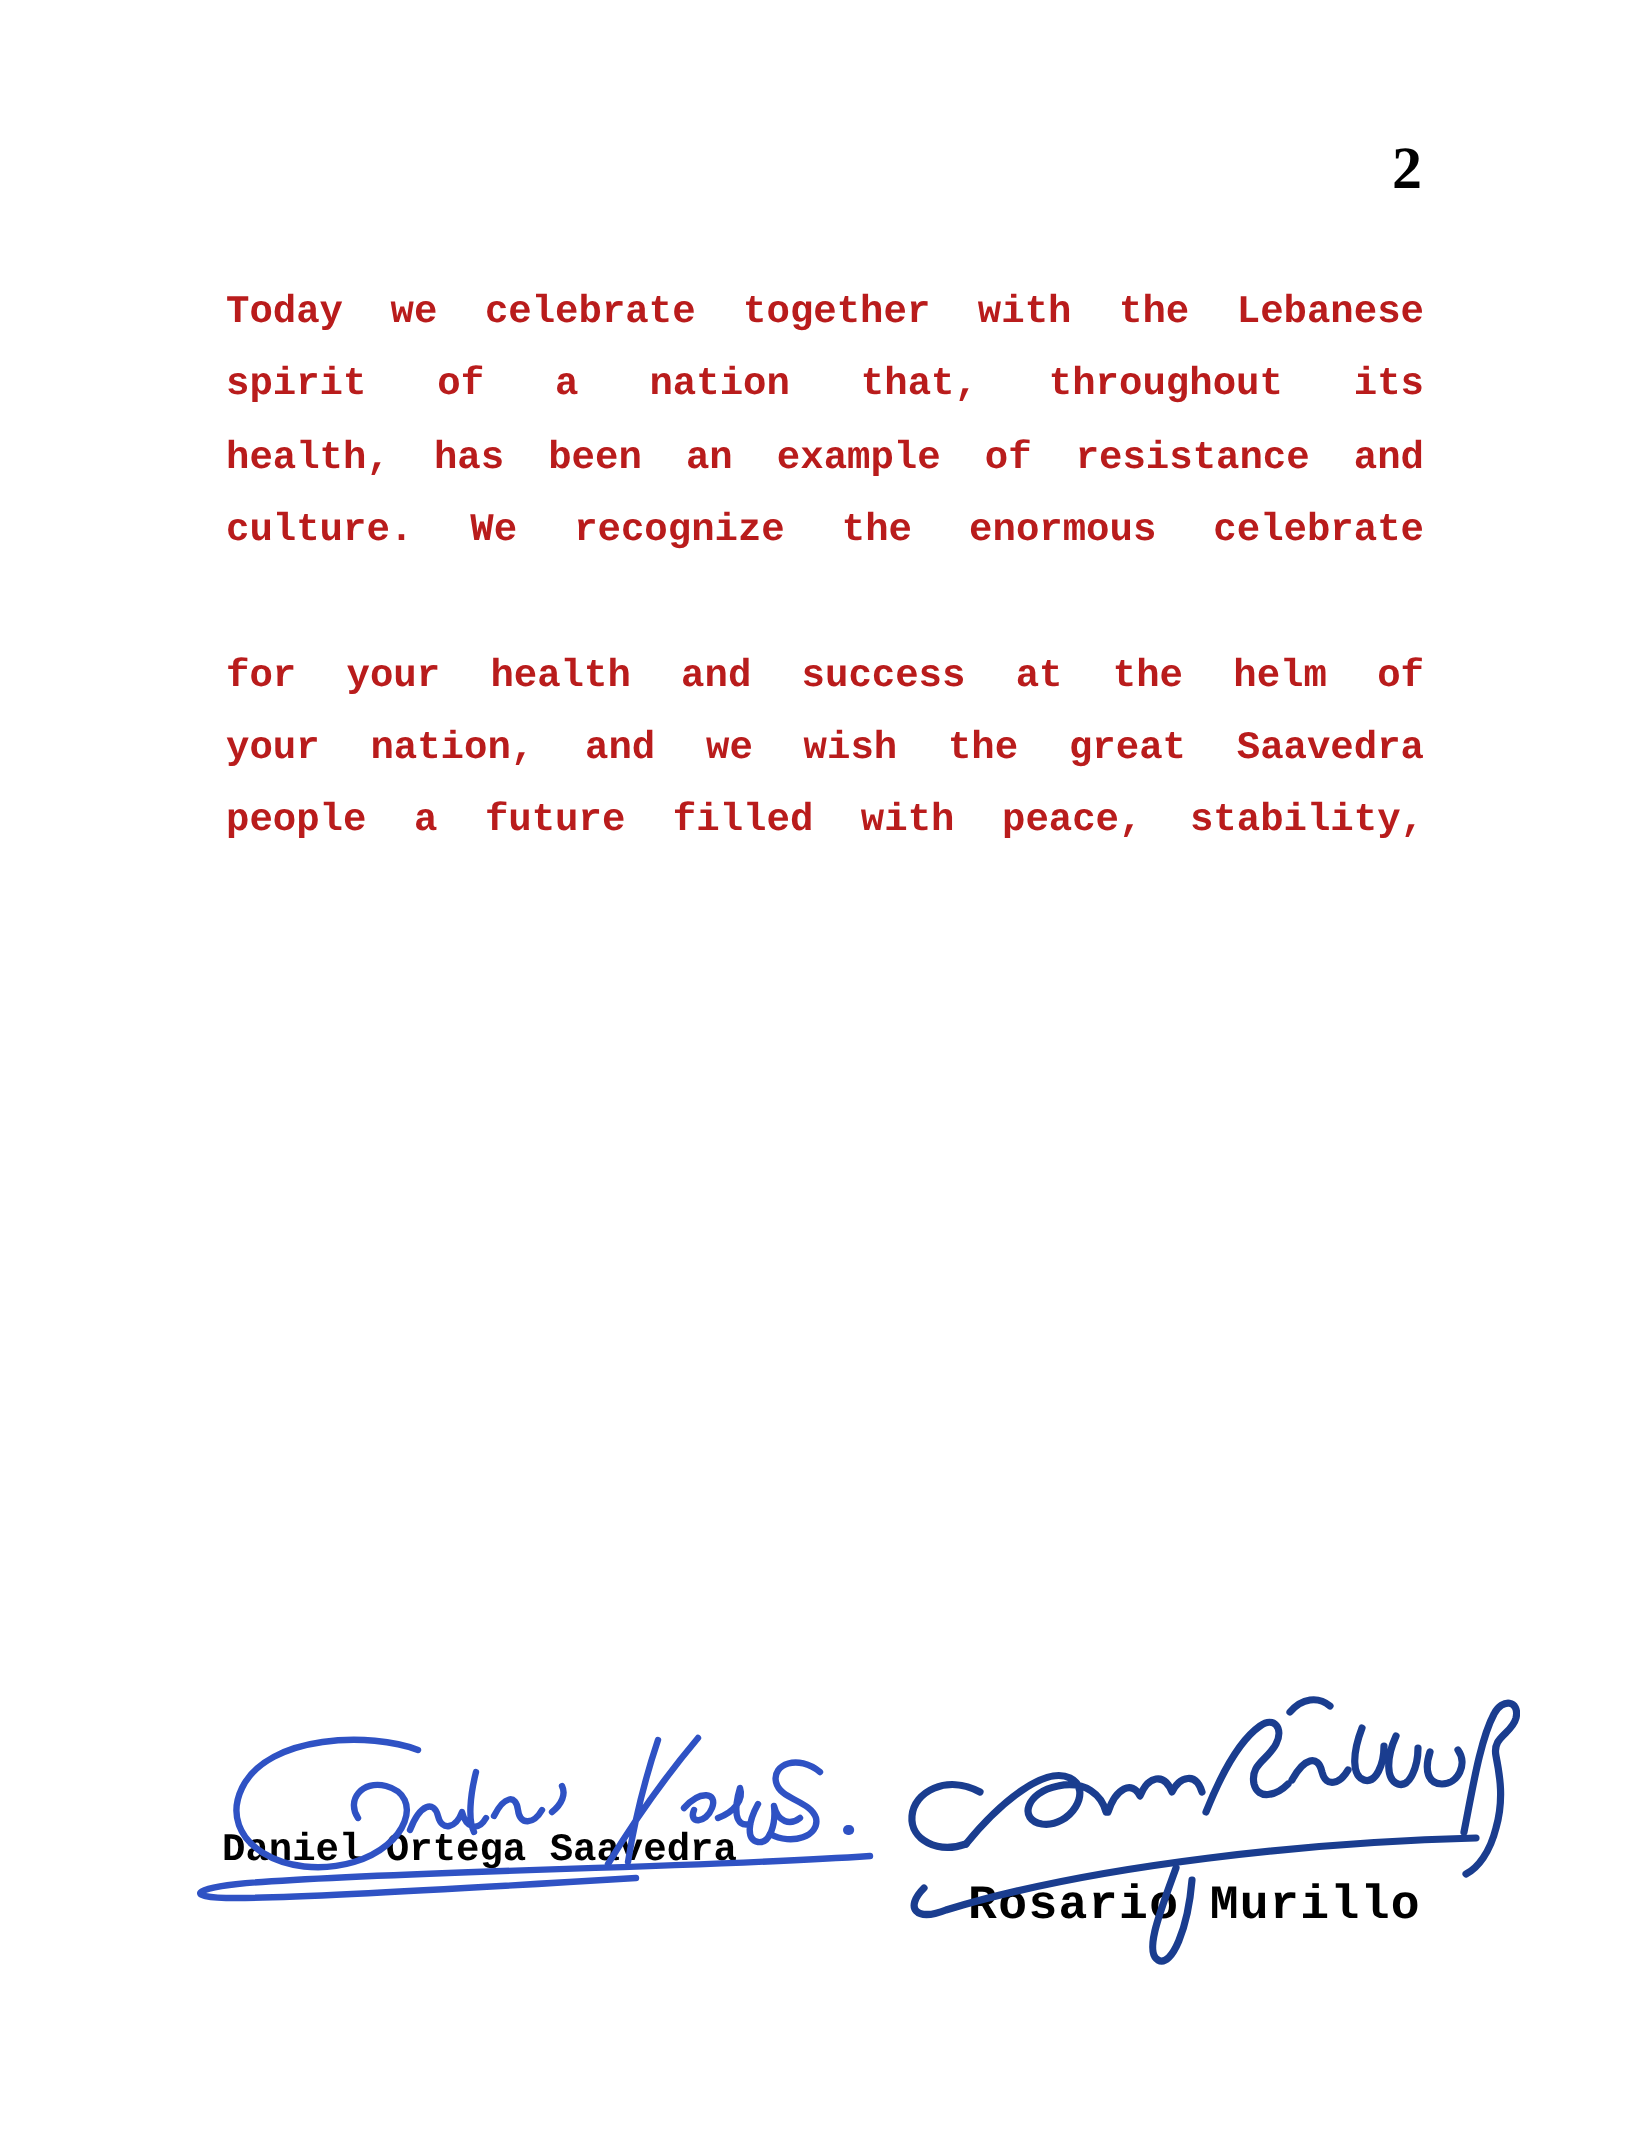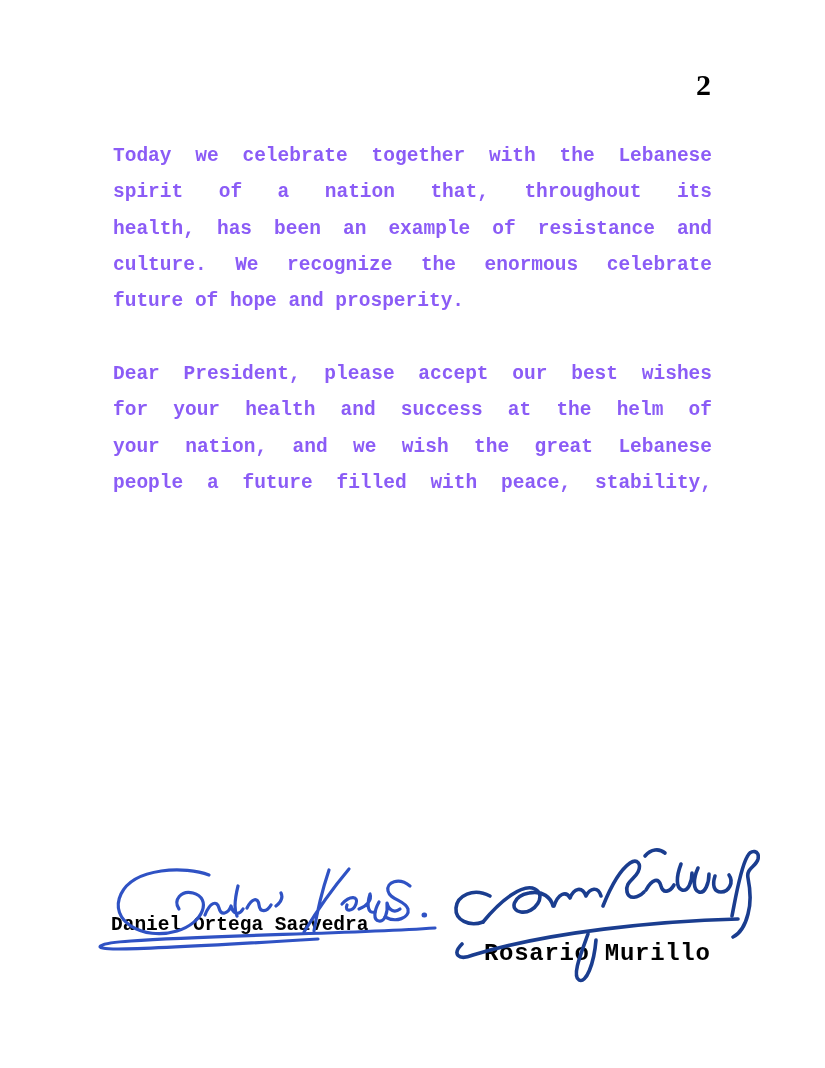--- a/index.html
+++ b/index.html
@@ -38,21 +38,21 @@
   .paragraph:last-child {
     margin-bottom: 0;
   }
   .line {
     font-family: "Liberation Mono", "DejaVu Sans Mono", monospace;
     font-weight: bold;
     font-size: 19.5px;
     line-height: 36.35px;
     text-align: justify;
     text-align-last: justify;
-    color: #8b5cf6;
+    color: #b91c1c;
     white-space: normal;
   }
   .line.para-end {
     text-align-last: left;
   }
   .typed-name {
     position: absolute;
     font-family: "Liberation Mono", "DejaVu Sans Mono", monospace;
     font-weight: bold;
     color: #000000;
@@ -96,28 +96,26 @@
 
   <div class="page-number">2</div>
 
   <div class="letter-body">
 
     <div class="paragraph">
       <div class="line">Today we celebrate together with the Lebanese</div>
       <div class="line">spirit of a nation that, throughout its</div>
       <div class="line">health, has been an example of resistance and</div>
       <div class="line">culture. We recognize the enormous celebrate</div>
-      <div class="line para-end">future of hope and prosperity.</div>
     </div>
 
 
     <div class="paragraph">
-      <div class="line">Dear President, please accept our best wishes</div>
       <div class="line">for your health and success at the helm of</div>
-      <div class="line">your nation, and we wish the great Lebanese</div>
+      <div class="line">your nation, and we wish the great Saavedra</div>
       <div class="line">people a future filled with peace, stability,</div>
     </div>
 
   </div>
 
   <div class="typed-name daniel">Daniel Ortega Saavedra</div>
   <div class="typed-name rosario">Rosario Murillo</div>
 
   <svg class="signature-ink daniel" viewBox="0 0 362 92" xmlns="http://www.w3.org/2000/svg">
     <g fill="none" stroke-width="3.2" stroke-linecap="round" stroke-linejoin="round" stroke="#2f52c4">

